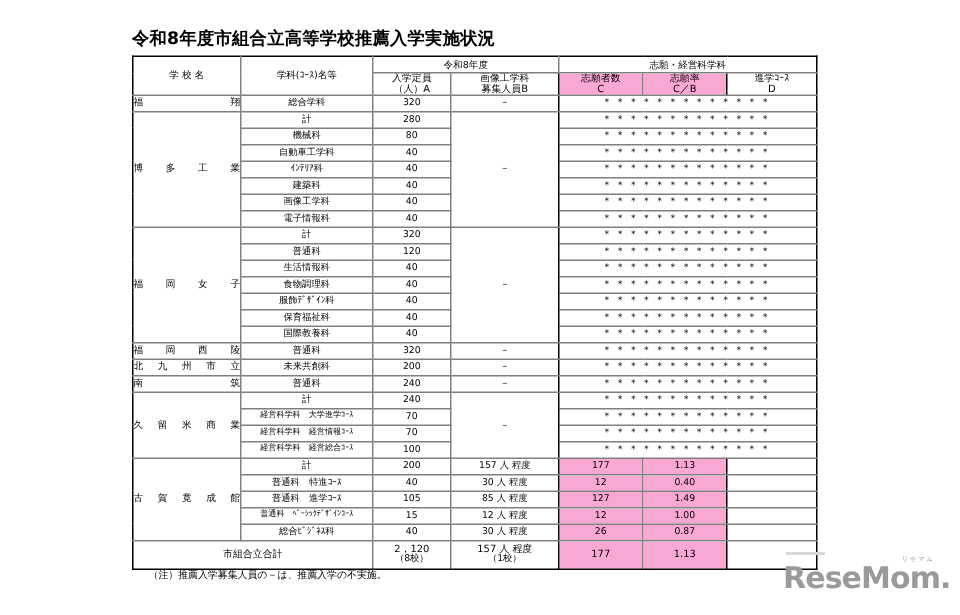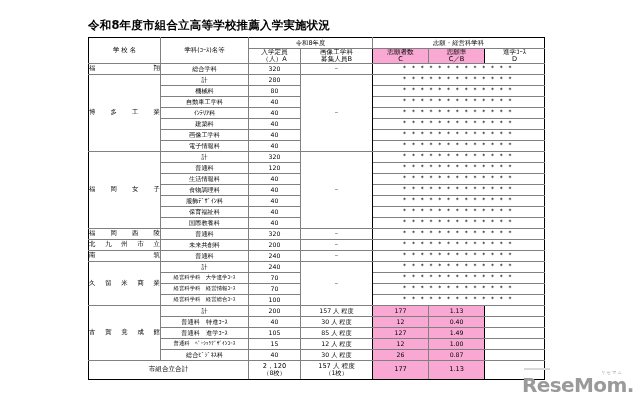--- a/index.html
+++ b/index.html
@@ -380,20 +380,21 @@
           <span>157 人 程度</span>
           <span class="sub">（1校）</span>
         </td>
         <td class="shade bd-t-thick bd-b-thick">177</td>
         <td class="shade bd-t-thick bd-b-thick bd-r-thick">1.13</td>
         <td class="bd-t-thick bd-b-thick bd-r-thick"></td>
       </tr>
     </tfoot>
   </table>
 
+  <div class="note">（注）推薦入学募集人員の－は、推薦入学の不実施。</div>
 
   <div class="logo">
     <div class="bar"></div>
     <div class="kana">リセマム</div>
     <div class="mark">ReseMom.</div>
   </div>
 
 </div>
 
 </body></html>

